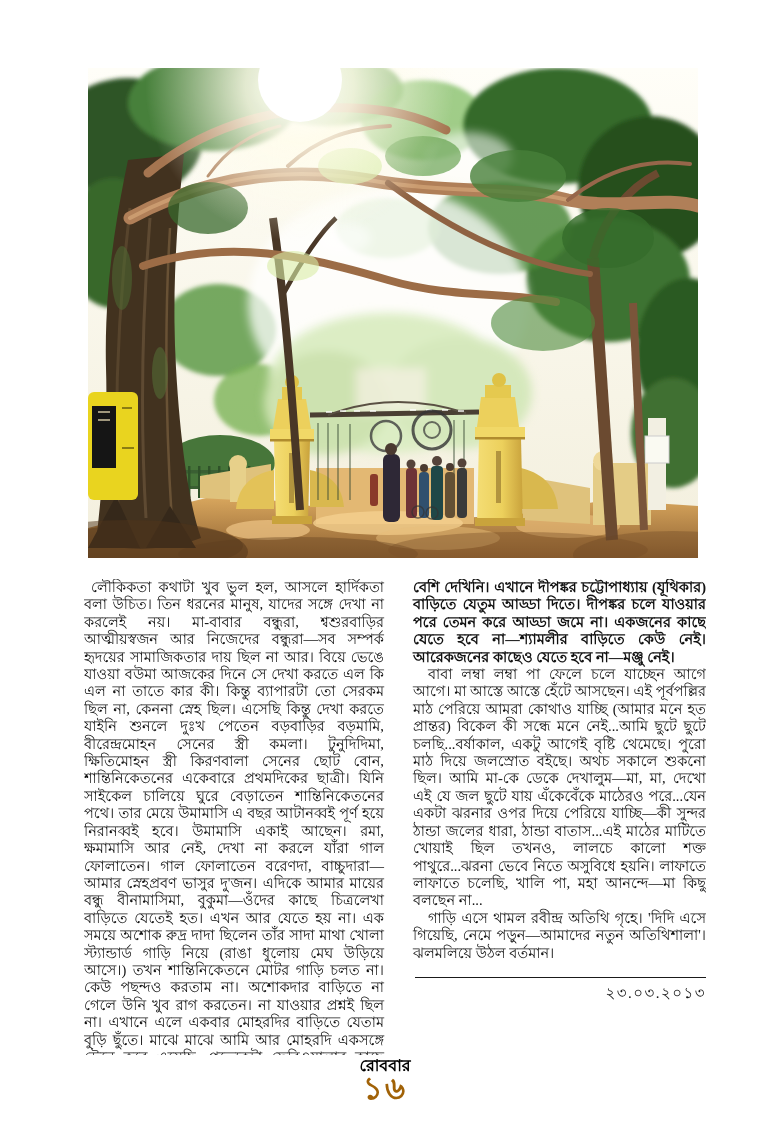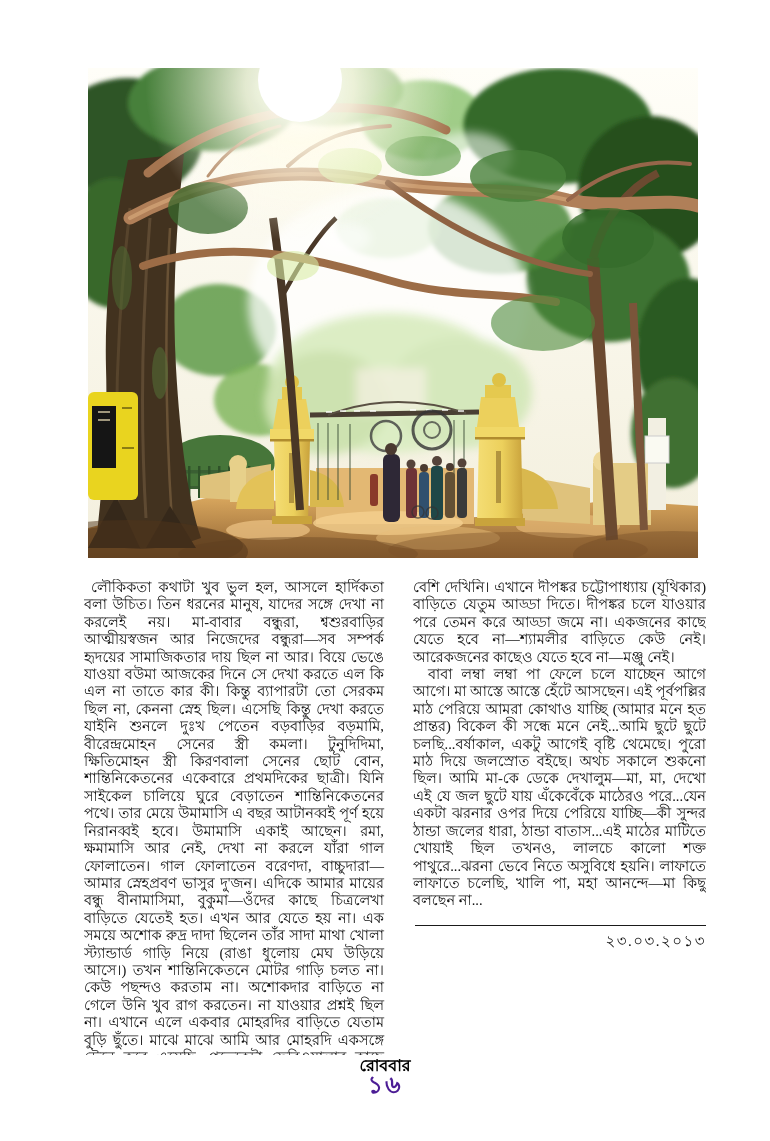--- a/index.html
+++ b/index.html
@@ -11,28 +11,28 @@
   .photo{position:absolute;left:88px;top:68px;width:610px;height:490px;}
   .photo svg{display:block;width:100%;height:100%;}
   .article{
     position:absolute;left:84px;top:579px;width:622px;height:476px;
     display:flex;gap:29px;overflow:hidden;
   }
   .col{font-size:14.5px;line-height:17.4px;text-align:justify;}
   .col-left{width:300px;}
   .col-right{width:293px;}
   .col p{margin:0;text-indent:15px;}
-  .col p.cont{text-indent:0;}
+  .col p.cont{text-indent:0;font-weight:bold;}
   .col-left p{text-indent:7px;text-align-last:justify;}
   .sig-rule{border:none;border-top:1.6px solid #1a1a1a;margin:15px 0 7px 2px;}
   .signature{text-align:right;}
   .sig-date{font-size:15px;letter-spacing:1.5px;margin:0;}
   .footer{position:absolute;left:0;top:1058px;width:770px;text-align:center;line-height:1;}
   .footer-name{font-size:16px;color:#000;display:block;font-weight:bold;}
-  .footer-num{font-size:24px;font-weight:bold;color:#4c1d95;display:block;margin-top:-1px;letter-spacing:2px;}
+  .footer-num{font-size:31px;font-weight:bold;color:#a16207;display:block;margin-top:-1px;letter-spacing:2px;}
 </style>
 </head>
 <body>
 
 <div class="page">
 
   <div class="photo">
     <svg viewBox="0 0 610 490" preserveAspectRatio="none" aria-hidden="true">
       <defs>
         <linearGradient id="skyG" x1="0" y1="0" x2="0" y2="1">
@@ -264,20 +264,21 @@
     </svg>
   </div>
 
   <div class="article">
     <div class="col col-left">
       <p>লৌকিকতা কথাটা খুব ভুল হল, আসলে হার্দিকতা বলা উচিত। তিন ধরনের মানুষ, যাদের সঙ্গে দেখা না করলেই নয়। মা-বাবার বন্ধুরা, শ্বশুরবাড়ির আত্মীয়স্বজন আর নিজেদের বন্ধুরা—সব সম্পর্ক হৃদয়ের সামাজিকতার দায় ছিল না আর। বিয়ে ভেঙে যাওয়া বউমা আজকের দিনে সে দেখা করতে এল কি এল না তাতে কার কী। কিন্তু ব্যাপারটা তো সেরকম ছিল না, কেননা স্নেহ ছিল। এসেছি কিন্তু দেখা করতে যাইনি শুনলে দুঃখ পেতেন বড়বাড়ির বড়মামি, বীরেন্দ্রমোহন সেনের স্ত্রী কমলা। টুনুদিদিমা, ক্ষিতিমোহন স্ত্রী কিরণবালা সেনের ছোট বোন, শান্তিনিকেতনের একেবারে প্রথমদিকের ছাত্রী। যিনি সাইকেল চালিয়ে ঘুরে বেড়াতেন শান্তিনিকেতনের পথে। তার মেয়ে উমামাসি এ বছর আটানব্বই পূর্ণ হয়ে নিরানব্বই হবে। উমামাসি একাই আছেন। রমা, ক্ষমামাসি আর নেই, দেখা না করলে যাঁরা গাল ফোলাতেন। গাল ফোলাতেন বরেণদা, বাচ্চুদারা—আমার স্নেহপ্রবণ ভাসুর দু'জন। এদিকে আমার মায়ের বন্ধু বীনামাসিমা, বুকুমা—ওঁদের কাছে চিত্রলেখা বাড়িতে যেতেই হত। এখন আর যেতে হয় না। এক সময়ে অশোক রুদ্র দাদা ছিলেন তাঁর সাদা মাথা খোলা স্ট্যান্ডার্ড গাড়ি নিয়ে (রাঙা ধুলোয় মেঘ উড়িয়ে আসে।) তখন শান্তিনিকেতনে মোটর গাড়ি চলত না। কেউ পছন্দও করতাম না। অশোকদার বাড়িতে না গেলে উনি খুব রাগ করতেন। না যাওয়ার প্রশ্নই ছিল না। এখানে এলে একবার মোহরদির বাড়িতে যেতাম বুড়ি ছুঁতে। মাঝে মাঝে আমি আর মোহরদি একসঙ্গে ট্রেনে করে এসেছি, প্রত্যেকটা ফেরিওয়ালার কাছে প্রত্যেকটা জিনিস খেতে খেতে। মোহরদির বাড়ির পাশেই সোমেনদার বাড়ি—অসীম স্নেহের আধার ওই একটি মানুষ আমার এখনও আছেন শান্তিনিকেতনে। সোমেনদার মতো মানুষ সত্যিই আমি</p>
     </div>
     <div class="col col-right">
       <p class="cont">বেশি দেখিনি। এখানে দীপঙ্কর চট্টোপাধ্যায় (যূথিকার) বাড়িতে যেতুম আড্ডা দিতে। দীপঙ্কর চলে যাওয়ার পরে তেমন করে আড্ডা জমে না। একজনের কাছে যেতে হবে না—শ্যামলীর বাড়িতে কেউ নেই। আরেকজনের কাছেও যেতে হবে না—মঞ্জু নেই।</p>
       <p>বাবা লম্বা লম্বা পা ফেলে চলে যাচ্ছেন আগে আগে। মা আস্তে আস্তে হেঁটে আসছেন। এই পূর্বপল্লির মাঠ পেরিয়ে আমরা কোথাও যাচ্ছি (আমার মনে হত প্রান্তর) বিকেল কী সন্ধে মনে নেই...আমি ছুটে ছুটে চলছি...বর্ষাকাল, একটু আগেই বৃষ্টি থেমেছে। পুরো মাঠ দিয়ে জলস্রোত বইছে। অথচ সকালে শুকনো ছিল। আমি মা-কে ডেকে দেখালুম—মা, মা, দেখো এই যে জল ছুটে যায় এঁকেবেঁকে মাঠেরও পরে...যেন একটা ঝরনার ওপর দিয়ে পেরিয়ে যাচ্ছি—কী সুন্দর ঠান্ডা জলের ধারা, ঠান্ডা বাতাস...এই মাঠের মাটিতে খোয়াই ছিল তখনও, লালচে কালো শক্ত পাথুরে...ঝরনা ভেবে নিতে অসুবিধে হয়নি। লাফাতে লাফাতে চলেছি, খালি পা, মহা আনন্দে—মা কিছু বলছেন না...</p>
+      <p>গাড়ি এসে থামল রবীন্দ্র অতিথি গৃহে। 'দিদি এসে গিয়েছি, নেমে পড়ুন—আমাদের নতুন অতিথিশালা'। ঝলমলিয়ে উঠল বর্তমান।</p>
 
       <hr class="sig-rule">
       <div class="signature">
         <p class="sig-date">২৩.০৩.২০১৩</p>
 
       </div>
     </div>
   </div>
 
   <div class="footer">

